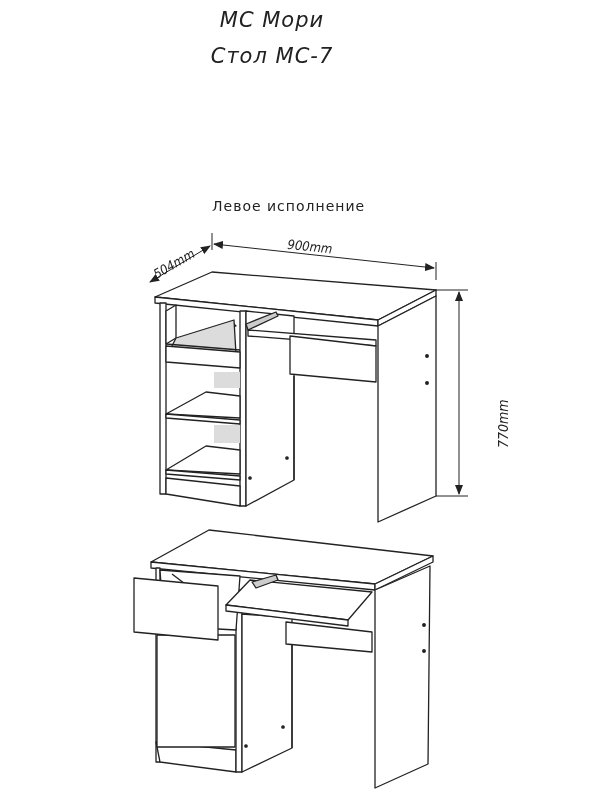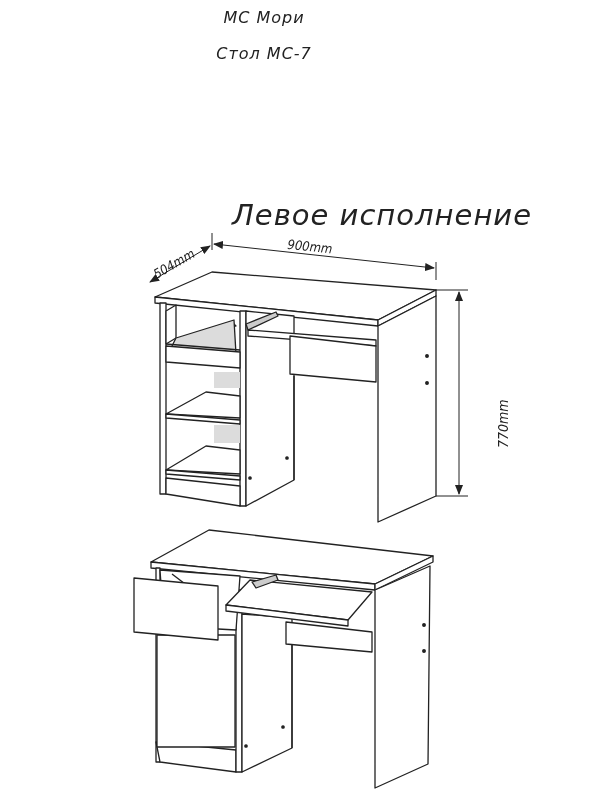--- a/index.html
+++ b/index.html
@@ -1,20 +1,20 @@
 <!DOCTYPE html>
 <html><head>
   <meta charset="utf-8">
   <style>
     html, body { margin:0; padding:0; background:#ffffff; }
     body { width:600px; height:800px; position:relative; overflow:hidden; font-family:"DejaVu Sans", sans-serif; }
-    .title { position:absolute; left:4px; width:520px; text-align:center; font-style:italic; color:#222; font-size:16px; letter-spacing:1px; }
+    .title { position:absolute; left:12px; width:520px; text-align:center; font-style:italic; color:#222; font-size:21px; letter-spacing:1px; }
     #t1 { top:8px; }
     #t2 { top:44px; }
-    #variant { position:absolute; left:232px; top:198px; font-style:italic; font-size:29px; color:#222; letter-spacing:1px; }
+    #variant { position:absolute; left:212px; top:198px; font-size:14px; color:#222; letter-spacing:1px; }
     svg { position:absolute; left:0; top:0; }
     .dim { font-family:"DejaVu Sans Condensed","DejaVu Sans", sans-serif; font-style:italic; font-size:13px; fill:#222; }
   </style>
 </head>
 <body>
 
 <div class="title" id="t1">МС Мори</div>
 <div class="title" id="t2">Стол МС-7</div>
 <div id="variant">Левое исполнение</div>
 

